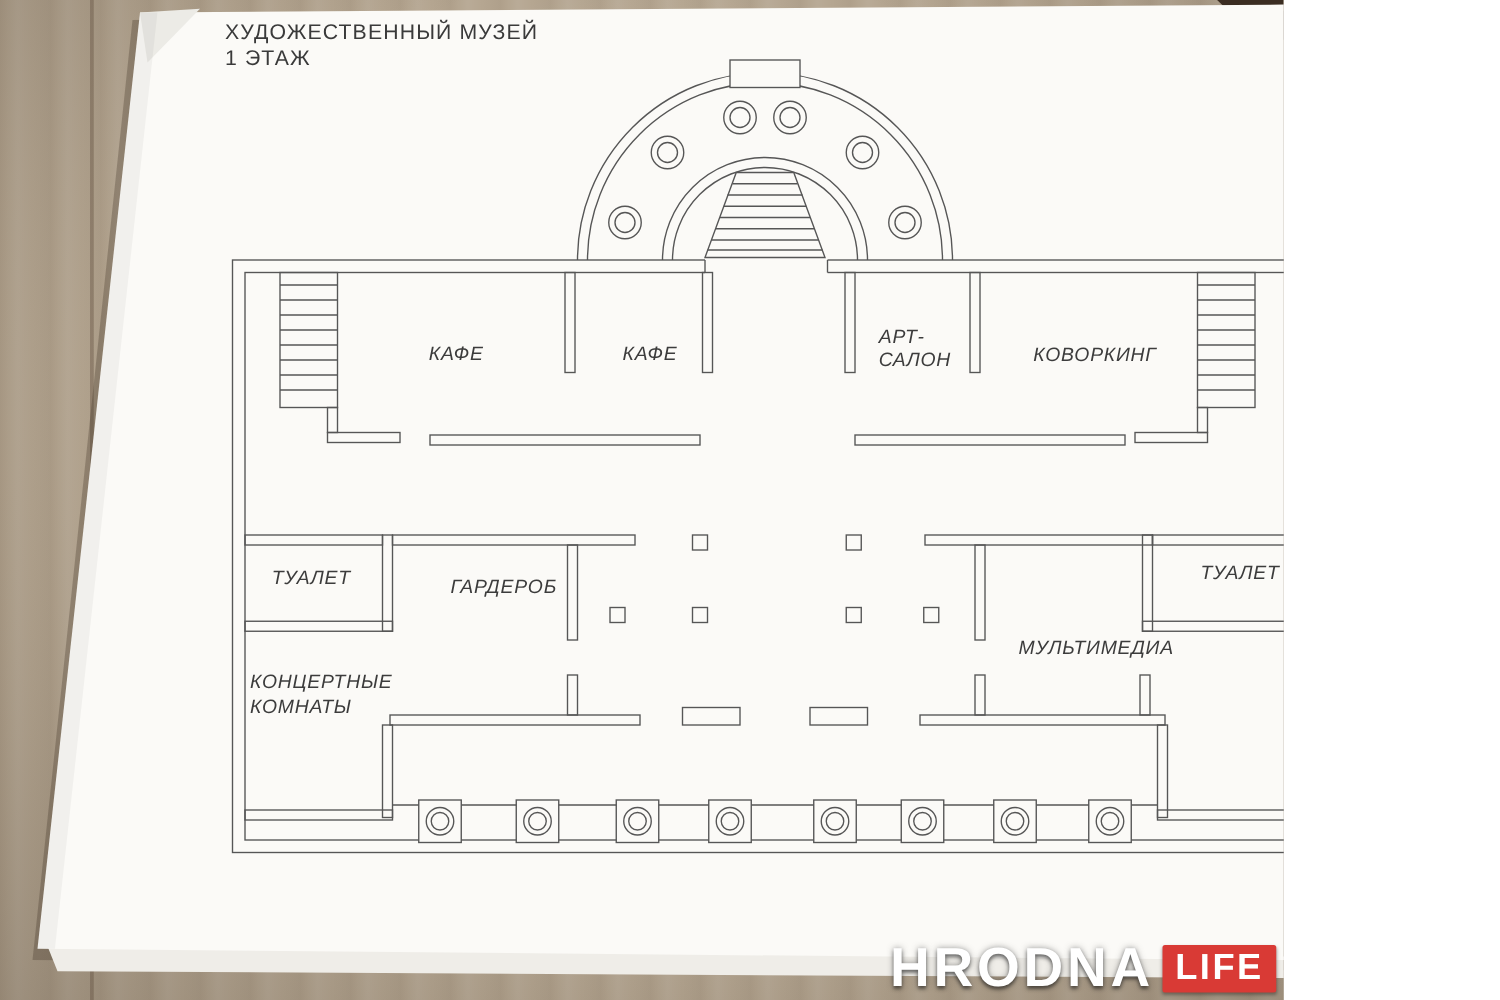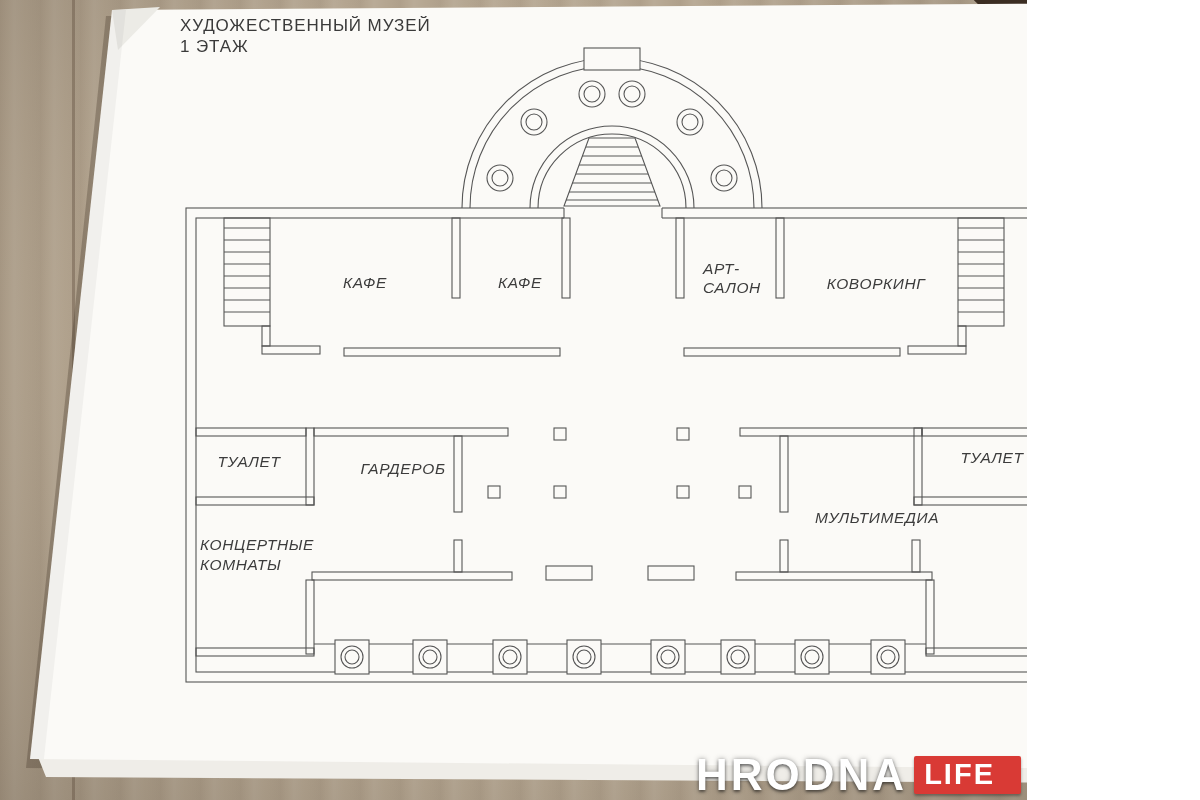--- a/index.html
+++ b/index.html
@@ -25,21 +25,21 @@
   .room-label{font-family:"Liberation Sans",sans-serif;font-style:italic;font-size:15.5px;fill:#3c3c3c;letter-spacing:0.6px;}
   .watermark{
     position:absolute;right:6px;bottom:3px;display:flex;align-items:center;gap:7px;margin-left:40px;
   }
   .wm-brand{
     font-weight:bold;font-size:44px;line-height:1;color:#ffffff;letter-spacing:3px;
     text-shadow:0 2px 3px rgba(0,0,0,0.45), 0 0 5px rgba(60,60,60,0.5);
   }
   .wm-suffix{
     font-weight:bold;font-size:29px;line-height:1;color:#ffffff;letter-spacing:2px;
-    background:#d93a35;padding:4px 26px 5px 10px;border-radius:2px;
+    background:#d93a35;padding:4px 10px 5px 10px;border-radius:2px;
     box-shadow:0 2px 3px rgba(0,0,0,0.35);
   }
 </style>
 </head>
 <body>
 
 <div class="scene">
   <div class="plank-seam seam-left"></div>
   <div class="plank-seam seam-right"></div>
   <div class="dark-object"></div>

